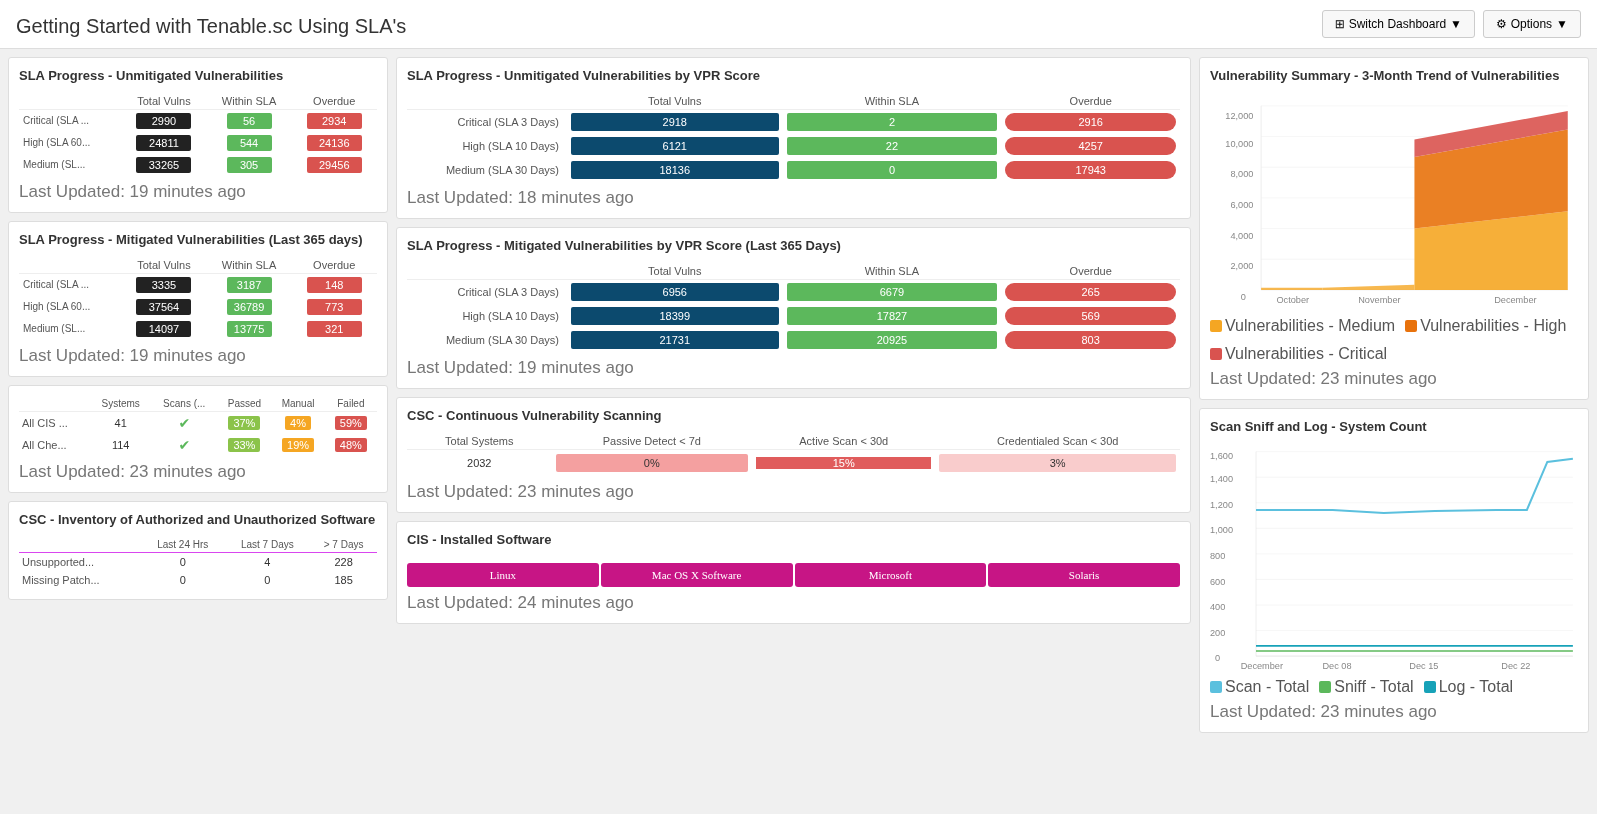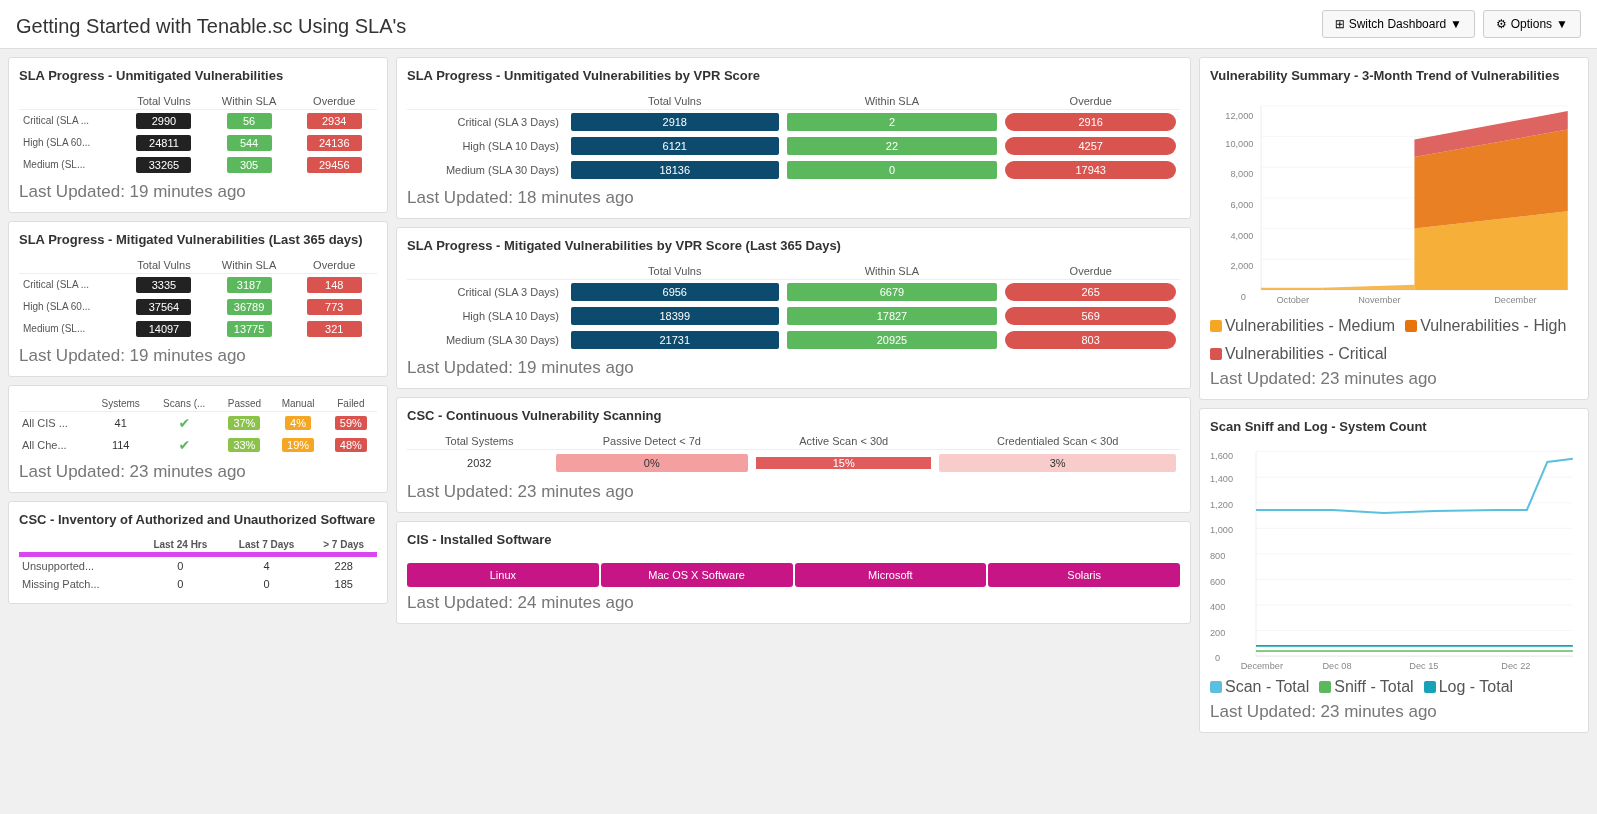--- a/index.html
+++ b/index.html
@@ -205,40 +205,41 @@
       text-align: center;
       border-radius: 2px;
     }
 
     
     .software-grid {
       display: grid;
       grid-template-columns: 1fr 1fr 1fr 1fr;
       gap: 2px;
       margin-top: 14px;
+      font-family: Liberation Serif, serif;
     }
     .sw-btn {
       background: #c71585;
       color: #fff;
       text-align: center;
       padding: 6px 4px;
       border-radius: 3px;
       font-size: 11px;
       cursor: pointer;
     }
 
     
     .inv-table { width: 100%; border-collapse: collapse; }
     .inv-table th {
       font-size: 10px;
-      font-weight: bold;
+      font-weight: normal;
       color: #555;
       text-align: center;
       padding: 2px 3px;
-      border-bottom: 5px solid #d946ef;
+      border-bottom: 1px solid #d946ef;
     }
     .inv-table th:first-child { text-align: left; }
     .inv-table td {
       text-align: center;
       padding: 3px 3px;
       font-size: 11px;
     }
     .inv-table td:first-child { text-align: left; color: #555; }
 
     

